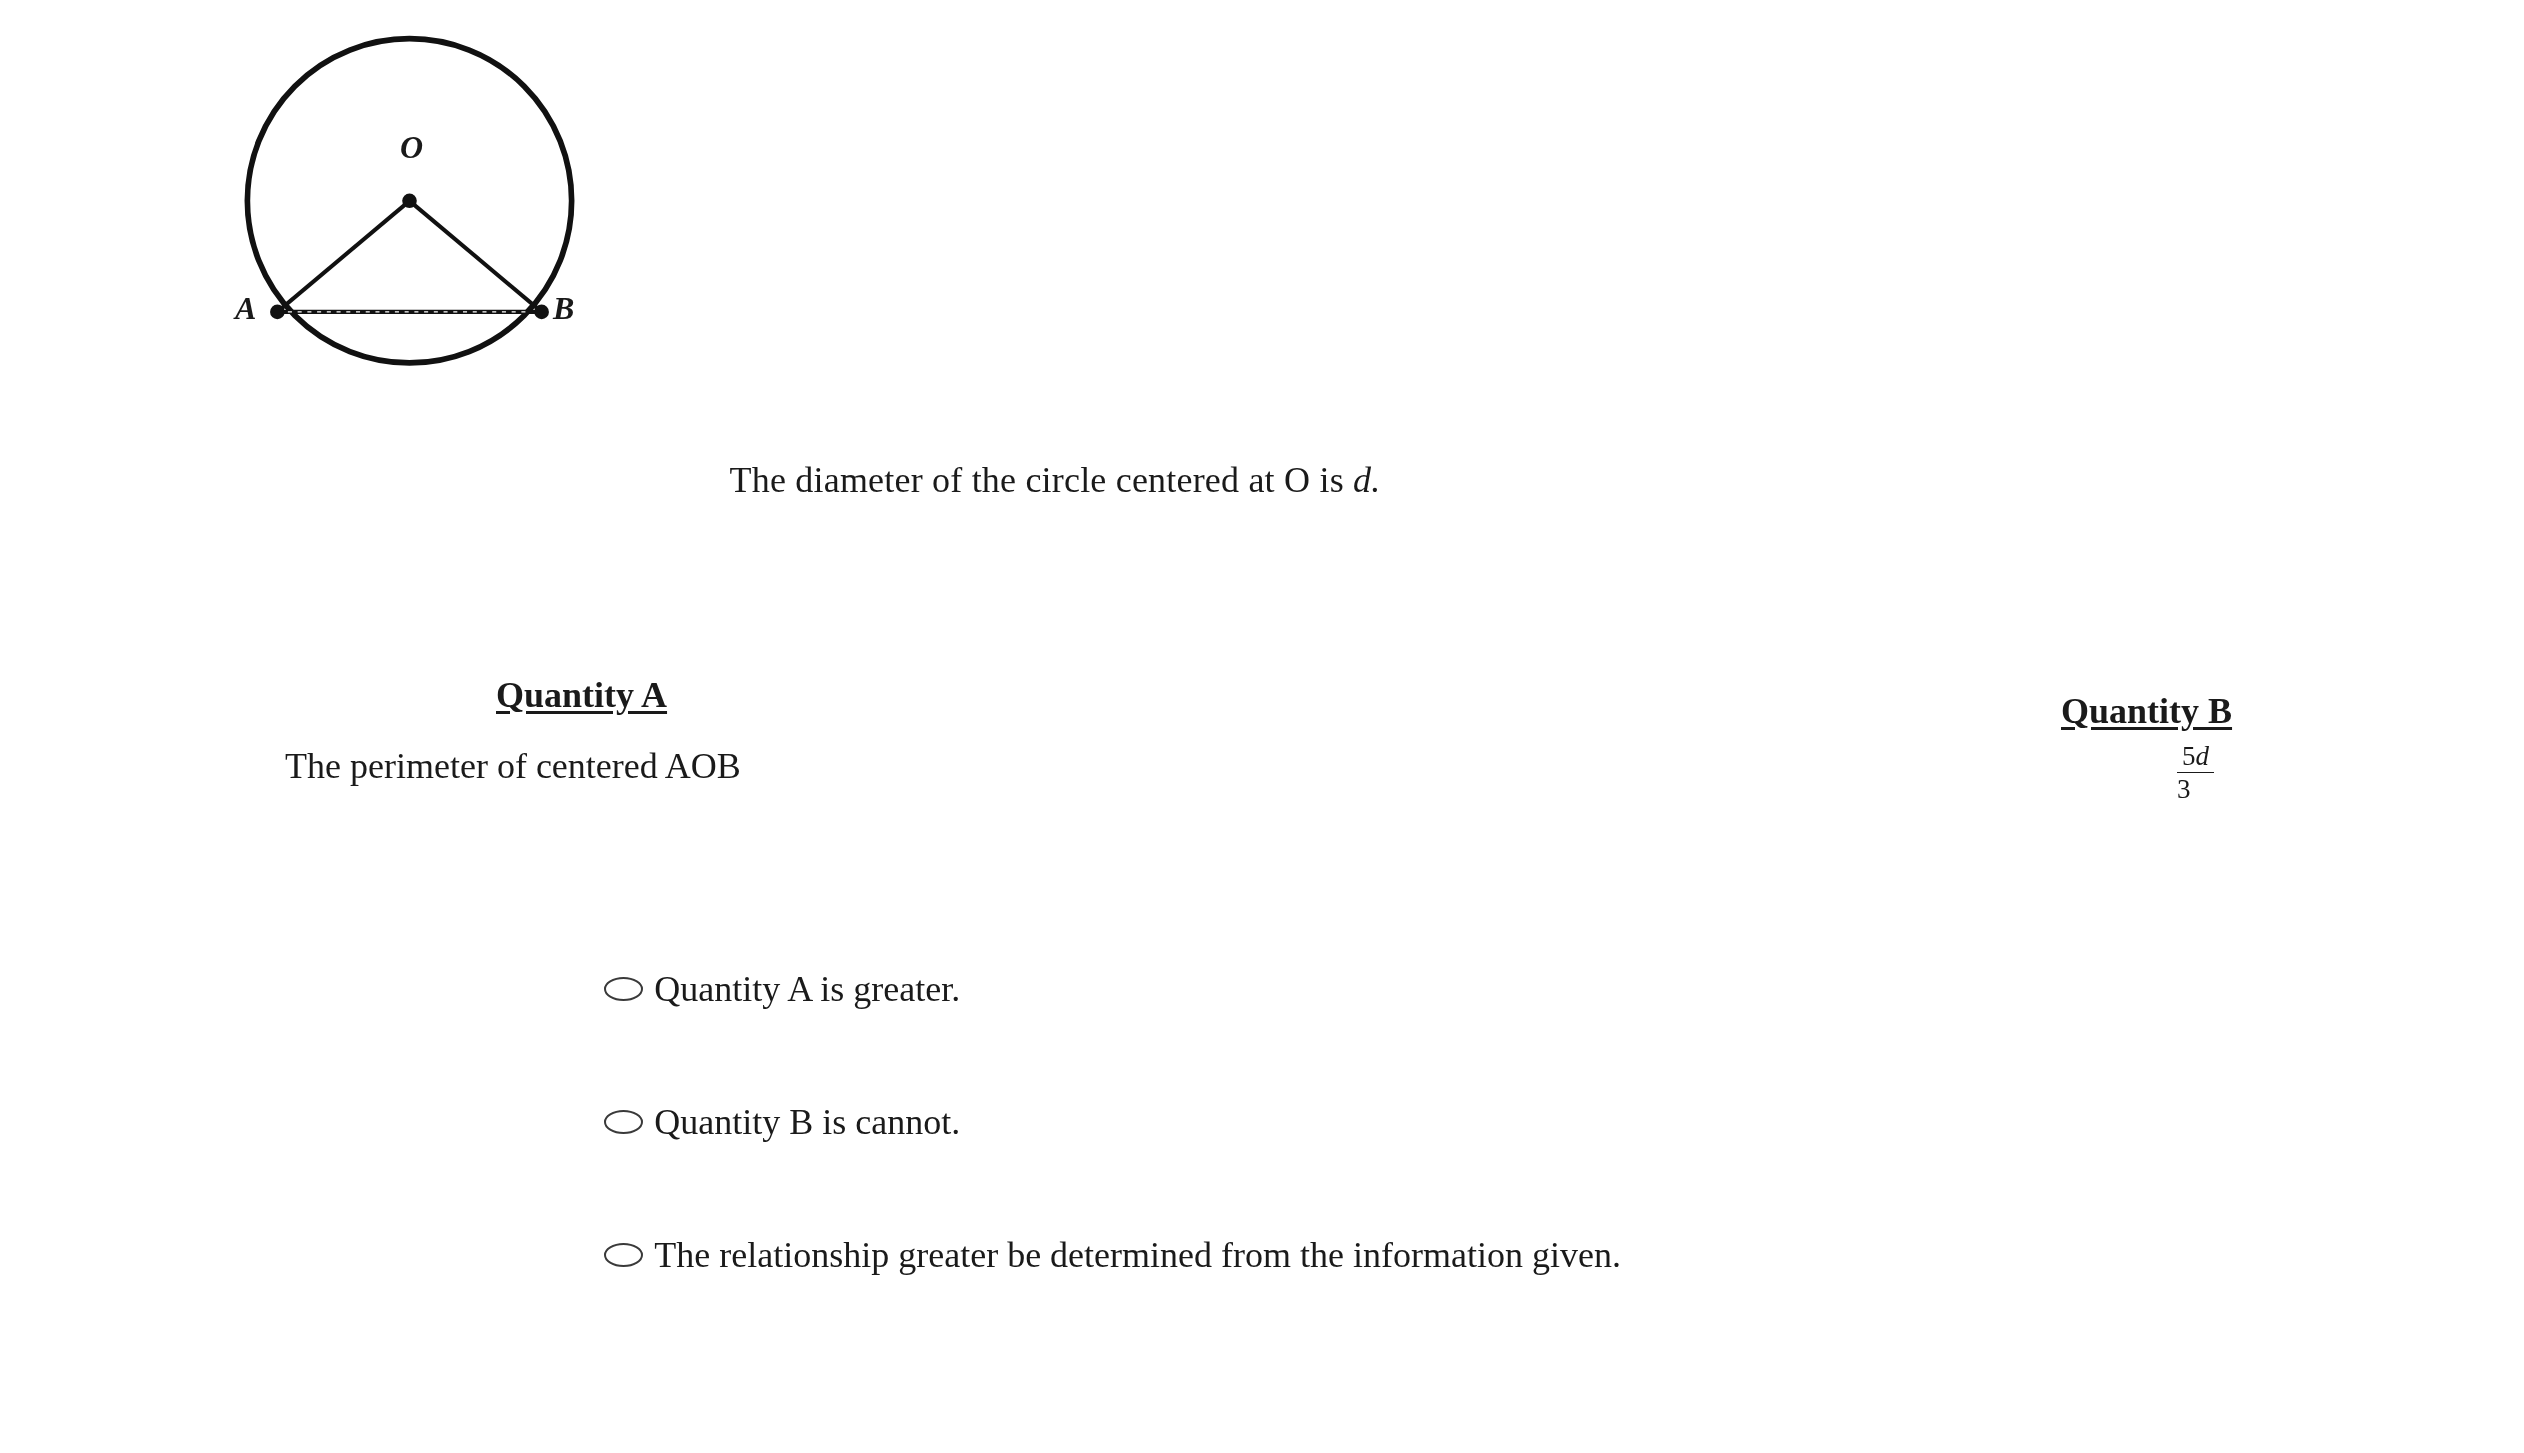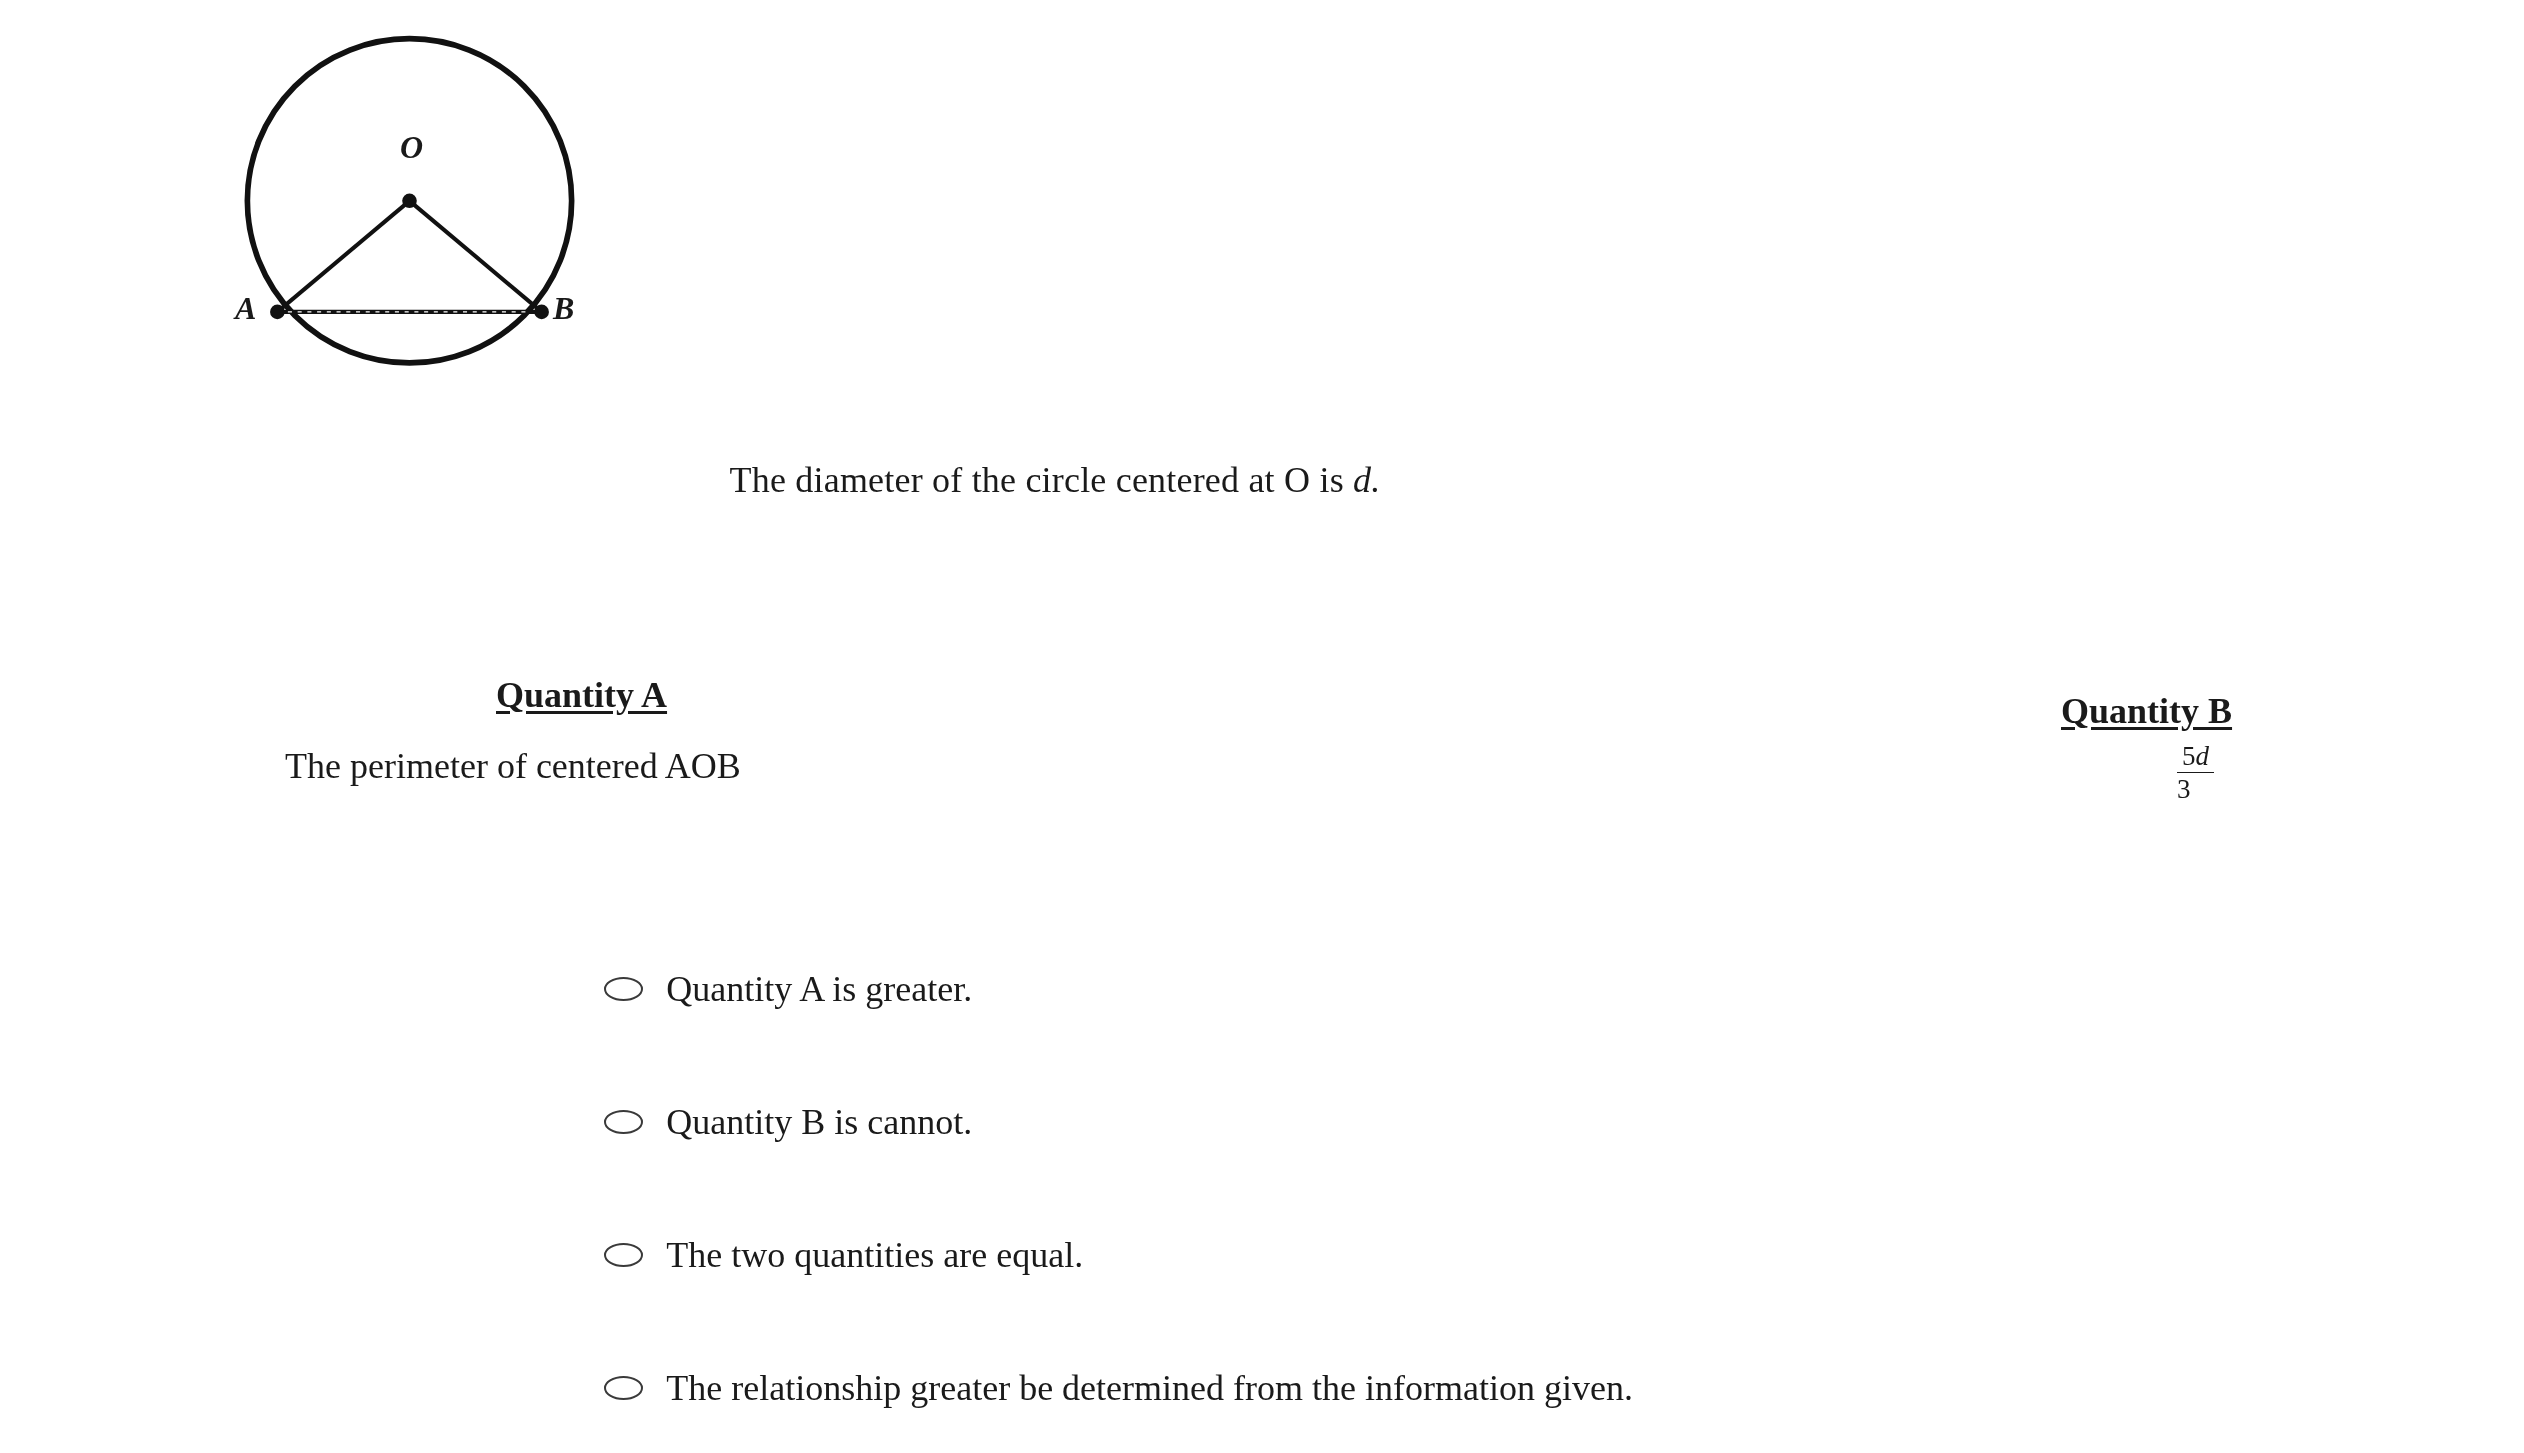--- a/index.html
+++ b/index.html
@@ -103,21 +103,20 @@
     position: absolute;
     left: 604px;
     top: 956px;
     width: 1864px;
   }
   .choice {
     display: flex;
     align-items: center;
     height: 66px;
     margin-bottom: 67px;
-    gap: 12px;
   }
   .radio {
     flex: 0 0 auto;
     width: 39px;
     height: 24px;
     border: 2.4px solid #3a3a3a;
     border-radius: 50% / 50%;
     background: #ffffff;
     margin-right: 11.3px;
     box-sizing: border-box;
@@ -171,20 +170,16 @@
   <div class="choice">
     <span class="radio"></span>
     <span class="choice-label">Quantity A is greater.</span>
   </div>
   <div class="choice">
     <span class="radio"></span>
     <span class="choice-label">Quantity B is cannot.</span>
   </div>
   <div class="choice">
     <span class="radio"></span>
-    <span class="choice-label">The two quantities are equal.</span>
-  </div>
-  <div class="choice">
-    <span class="radio"></span>
     <span class="choice-label">The relationship greater be determined from the information given.</span>
   </div>
 </div>
 
 
 </body></html>

